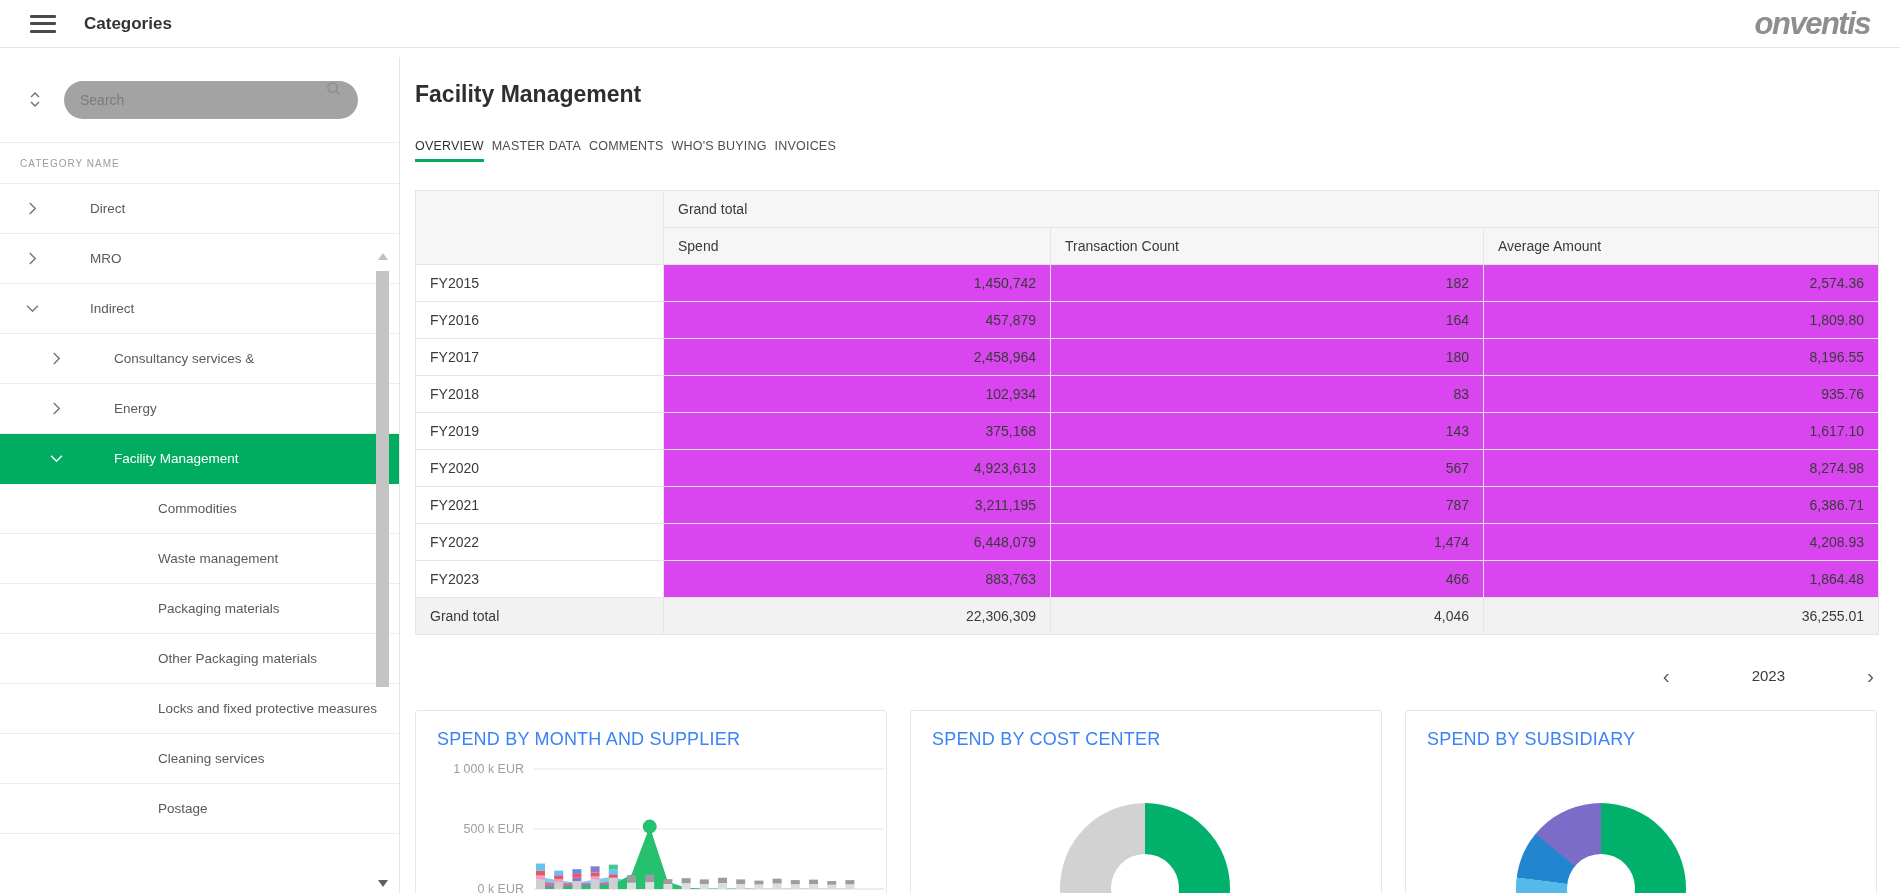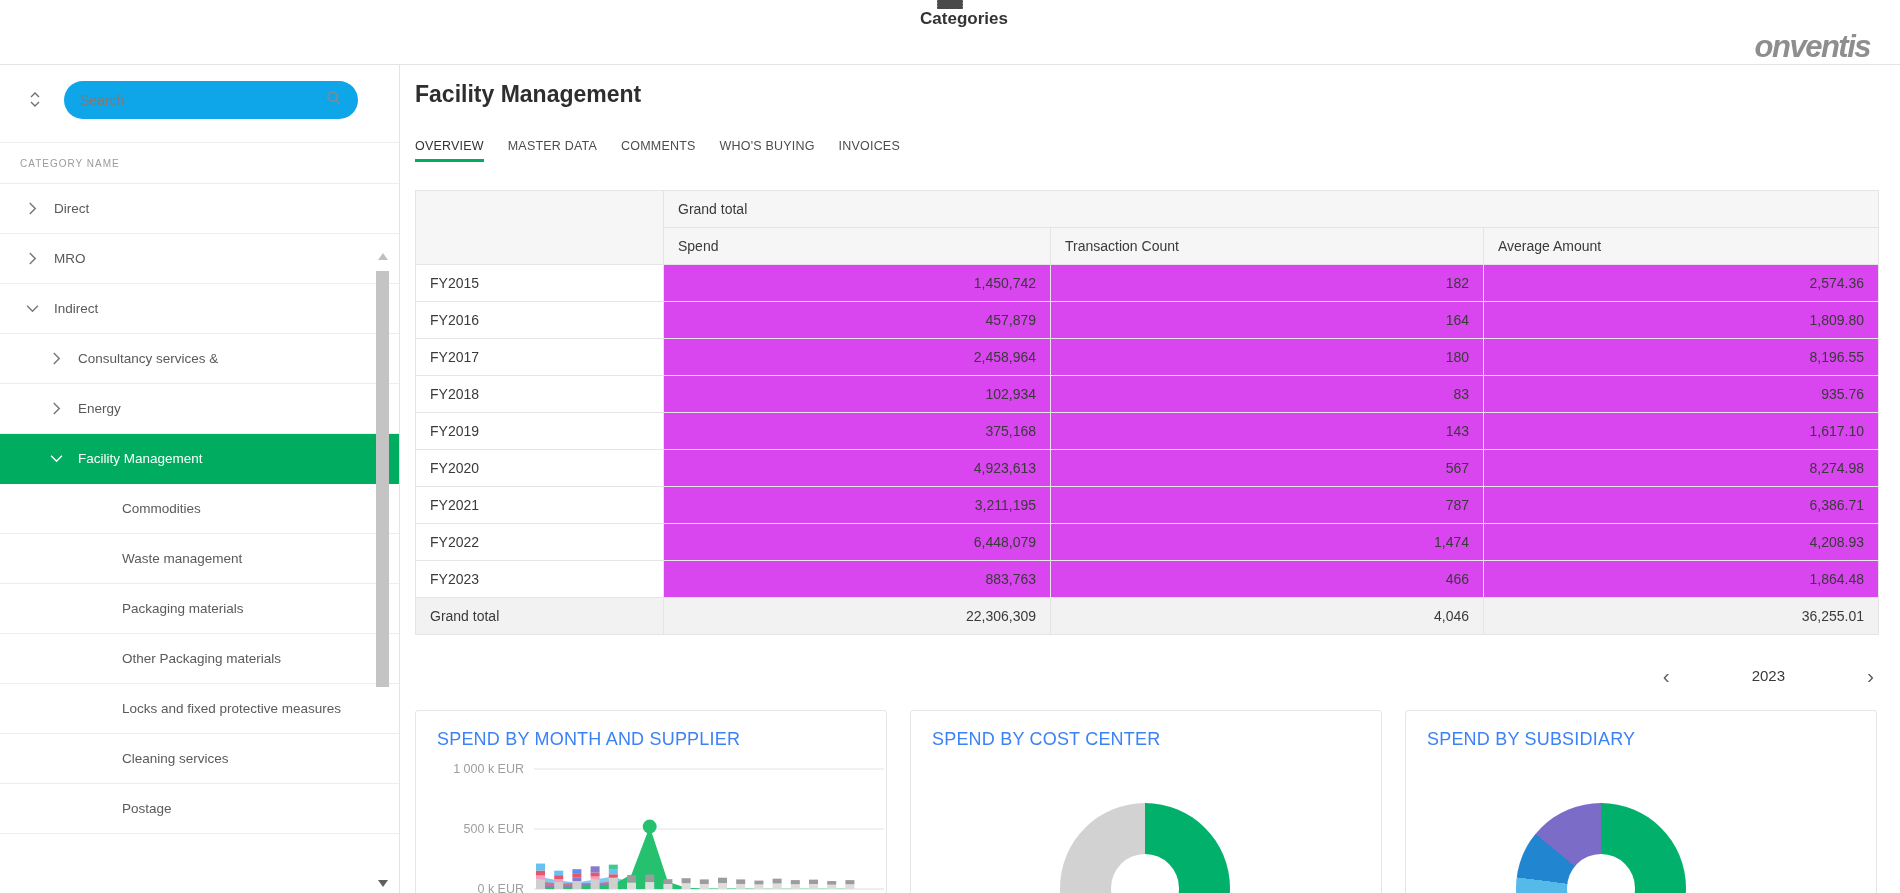--- a/index.html
+++ b/index.html
@@ -1,71 +1,71 @@
 <!DOCTYPE html>
 <html><head>
 <meta charset="utf-8">
 <style>
   * { margin:0; padding:0; box-sizing:border-box; }
   html,body { width:1900px; height:893px; overflow:hidden; background:#fff;
               font-family:"Liberation Sans", sans-serif; }
   .app { position:relative; width:1900px; height:893px; overflow:hidden; background:#fff; }
 
   
-  .topbar { position:absolute; top:0; left:0; right:0; height:65px;
+  .topbar { position:absolute; top:0; left:0; right:0; height:48px;
             border-bottom:1px solid #e4e4e4; display:flex; align-items:center;
-            padding:0 30px; background:#fff; z-index:5;flex-direction:column; }
+            padding:0 30px; background:#fff; z-index:5; }
   .burger { width:26px; height:18px; display:flex; flex-direction:column;
             justify-content:space-between; cursor:pointer; background:none; border:none; }
   .burger span { display:block; height:3px; background:#4a4a4a; border-radius:1px; }
   .app-title { margin-left:28px; font-size:17px; font-weight:bold; color:#333; }
   .logo { margin-left:auto; font-size:31px; font-weight:bold; font-style:italic;
           color:#8e8e8e; letter-spacing:-1.5px; }
 
   
   .sidebar { position:absolute; top:57px; left:0; width:400px; bottom:0;
              border-right:1px solid #e4e4e4; background:#fff; }
   .search-row { position:absolute; top:0; left:0; right:0; height:86px;
                 border-bottom:1px solid #ededed; display:flex; align-items:center;
                 padding:0 24px; }
   .sort-btn { background:none; border:none; cursor:pointer; width:22px; height:22px;
               display:flex; align-items:center; justify-content:center; }
-  .search-pill { margin-left:18px; width:294px; height:38px; background:#0ea5e9;
-                 border-radius:19px; display:flex; align-items:center; padding:0 16px; }
+  .search-pill { margin-left:18px; width:294px; height:38px; background:#a3a3a3;
+                 border-radius:19px; display:flex; padding:0 16px; }
   .search-pill input { border:none; background:transparent; outline:none; flex:1;
                        font-size:14px; color:#444; font-family:inherit; }
   .search-pill input::placeholder { color:#7b7b7b; }
   .cat-header { position:absolute; top:86px; left:0; right:0; height:41px;
                 border-bottom:1px solid #ededed; display:flex; align-items:center;
                 padding-left:20px; font-size:10px; letter-spacing:1px; color:#9b9b9b; }
   .tree { position:absolute; top:127px; left:0; right:0; list-style:none; }
   .tree-item { height:50px; display:flex; align-items:center;
                border-bottom:1px solid #ededed; font-size:13.5px; color:#5a5a5a;
-               cursor:pointer; }
+               cursor:pointer;gap:36px; }
   .tree-item .chev { width:10px; margin-right:16px; display:flex; align-items:center; }
   .tree-item .chev.down svg { transform:rotate(90deg); }
   .tree-item.lvl0 { padding-left:28px; }
   .tree-item.lvl1 { padding-left:52px; }
   .tree-item.lvl2 { padding-left:96px;text-align:right; }
   .tree-item.selected { background:#00AC5F; color:#fff; border-bottom-color:#00AC5F; }
   .tree-item.selected .chev svg path { stroke:#fff; }
 
   
   .sb-track { position:absolute; right:10px; top:196px; bottom:0; width:13px; }
   .sb-up { position:absolute; top:0; left:2px; width:0; height:0; border-left:5px solid transparent;
            border-right:5px solid transparent; border-bottom:7px solid #c0c0c0; cursor:pointer; }
   .sb-thumb { position:absolute; top:18px; left:0; width:13px; height:416px;
               background:#c4c4c4; cursor:grab; }
   .sb-down { position:absolute; bottom:6px; left:2px; width:0; height:0; border-left:5px solid transparent;
              border-right:5px solid transparent; border-top:7px solid #5f5f5f; cursor:pointer; }
 
   
   .main { position:absolute; left:400px; top:57px; right:0; bottom:0; background:#fff; }
   .page-title { position:absolute; left:15px; top:24px; font-size:23px; font-weight:bold; color:#2e2e2e; }
-  .tabs { position:absolute; left:15px; top:82px; display:flex; gap:24px; }
+  .tabs { position:absolute; left:15px; top:82px; display:flex; gap:8px; }
   .tab { background:none; border:none; font-size:12.5px; color:#4d4d4d; cursor:pointer;
          padding:0 0 9px; position:relative; font-family:inherit; letter-spacing:0.2px; }
   .tab.active { color:#333; }
   .tab.active::after { content:""; position:absolute; left:0; right:0; bottom:0;
                        height:3px; background:#00AC5F; }
 
   .data-table { position:absolute; left:15px; top:133px; width:1463px;
                 border-collapse:collapse; font-size:14px; color:#3a3a3a; table-layout:fixed; }
   .data-table th, .data-table td { border:1px solid #e5e5e5; height:37px; padding:8px 14px;
                                    font-weight:normal; overflow:hidden; white-space:nowrap; }

